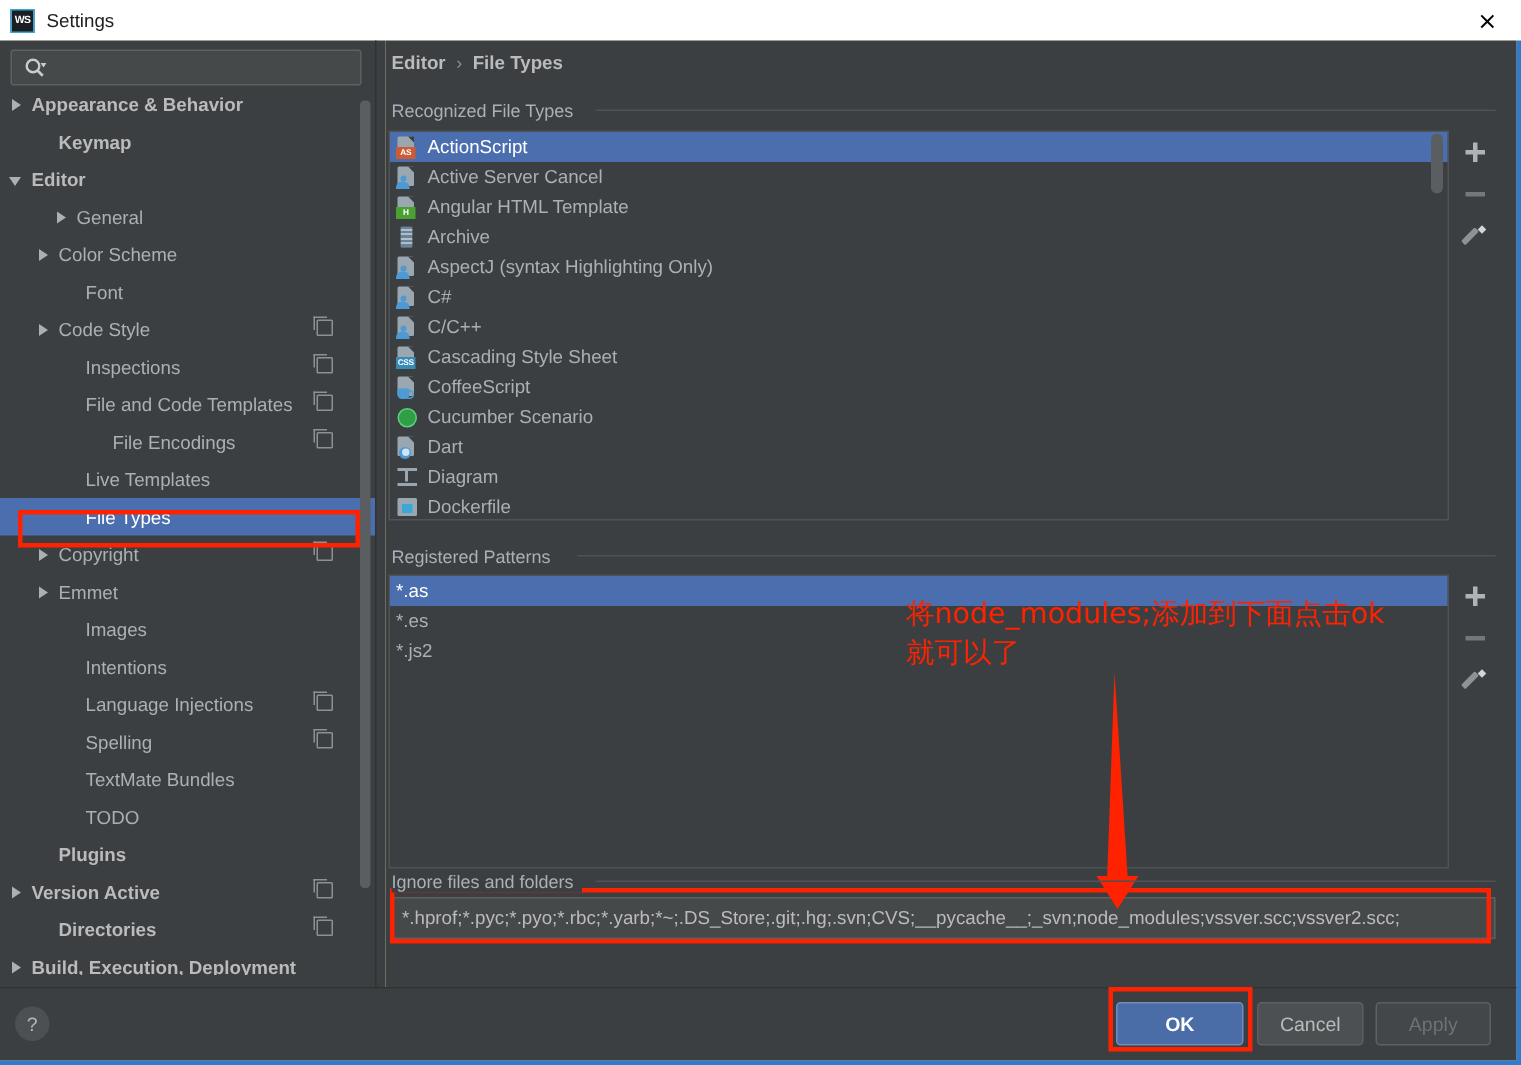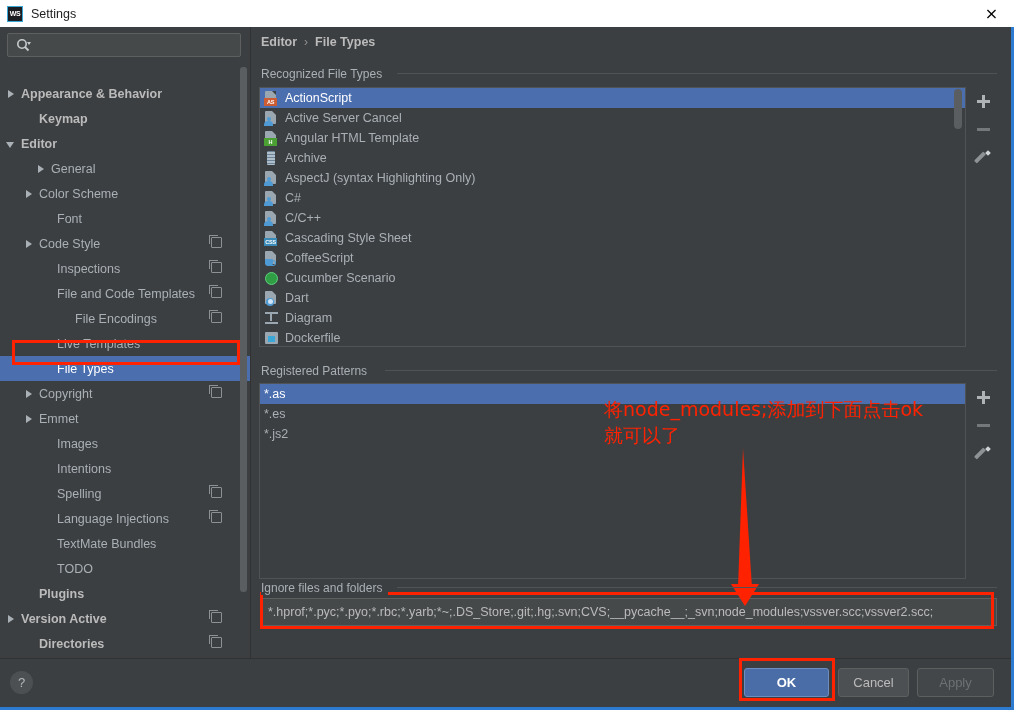--- a/index.html
+++ b/index.html
@@ -50,21 +50,21 @@
   .search-icon {
     margin-left: 7px; width: 16px; height: 16px;
     display: flex; align-items: center; justify-content: center;
   }
   .search-input {
     flex: 1; background: transparent; border: none; outline: none;
     color: #bbbbbb; font-size: 12px; font-family: "Liberation Sans", sans-serif;
     padding-left: 4px;
   }
   .tree {
-    position: absolute; left: 0; top: 54px; width: 250px; height: 593px;
+    position: absolute; left: 0; top: 30px; width: 250px; height: 593px;
     overflow: hidden;
   }
   .tree-row {
     position: relative; height: 25px; display: flex; align-items: center;
     font-size: 12.5px; color: #a9b0b6; white-space: nowrap;
   }
   .tree-row.bold { color: #bbbbbb; font-weight: bold; }
   .tree-row.selected { background: #4b6eaf; color: #ffffff; }
   .tw {
     width: 10px; height: 10px; margin-right: 5px; flex: 0 0 10px;
@@ -386,26 +386,26 @@
         <div class="tree-row" style="padding-left: 42px;">
           <span class="tw"></span>
           <span>Images</span>
         </div>
         <div class="tree-row" style="padding-left: 42px;">
           <span class="tw"></span>
           <span>Intentions</span>
         </div>
         <div class="tree-row" style="padding-left: 42px;">
           <span class="tw"></span>
+          <span>Language Injections</span>
+          <span class="copy-badge"></span>
+        </div>
+        <div class="tree-row" style="padding-left: 42px;">
+          <span class="tw"></span>
           <span>Spelling</span>
-          <span class="copy-badge"></span>
-        </div>
-        <div class="tree-row" style="padding-left: 42px;">
-          <span class="tw"></span>
-          <span>Language Injections</span>
           <span class="copy-badge"></span>
         </div>
         <div class="tree-row" style="padding-left: 42px;">
           <span class="tw"></span>
           <span>TextMate Bundles</span>
         </div>
         <div class="tree-row" style="padding-left: 42px;">
           <span class="tw"></span>
           <span>TODO</span>
         </div>

